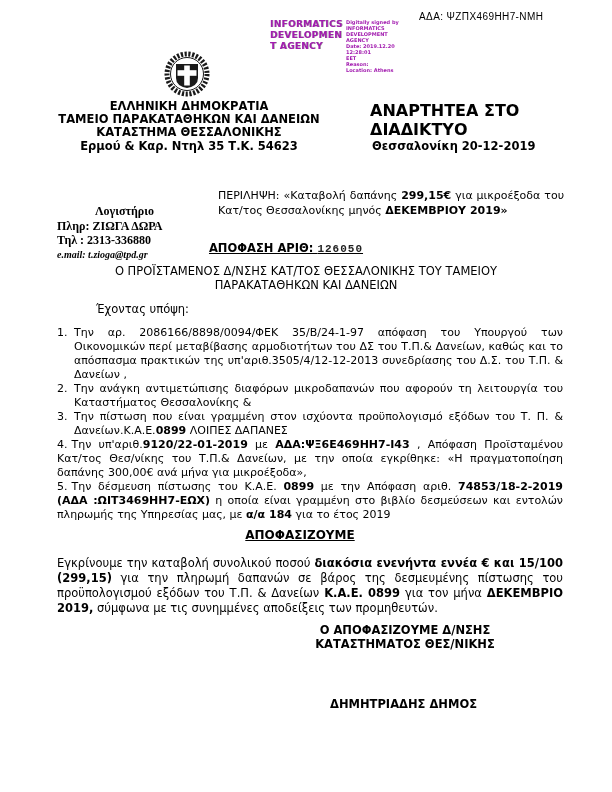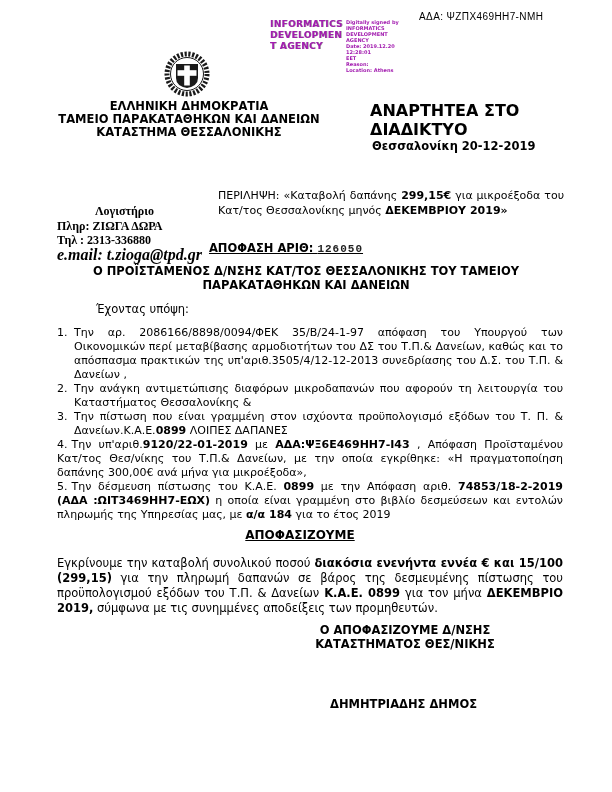--- a/index.html
+++ b/index.html
@@ -23,37 +23,37 @@
   .hdr-left{position:absolute;top:100px;left:28px;width:322px;text-align:center;
             font-weight:bold;font-size:11.5px;line-height:13.2px;}
   .hdr-left .addr{margin-top:.5px;}
   .publish-note{position:absolute;top:101px;left:352px;font-weight:bold;font-size:16px;margin-left:18px;}
   .place-date{position:absolute;top:139px;left:372px;font-weight:bold;font-size:11.5px;}
 
   
   .contact{position:absolute;top:176px;left:57px;width:150px;
            font-family:"Liberation Serif",serif;font-weight:bold;font-size:12px;line-height:14.5px;margin-top:28px;}
   .contact .dept{padding-left:38px;}
-  .contact .email{font-style:italic;font-size:16px;}
+  .contact .email{font-style:italic;font-size:10px;}
 
   
   .summary{position:absolute;top:177px;left:218px;width:346px;font-size:11px;
            line-height:15px;text-align:justify;}
   .b{font-weight:bold;}
 
   
   .decision-no{position:absolute;top:241px;left:0;width:572px;text-align:center;
                font-weight:bold;font-size:11.5px;}
   .decision-no .underline{text-decoration:underline;}
   .decision-no .stamp-num{font-family:"Liberation Mono",monospace;font-size:11px;
                           letter-spacing:1px;color:#222;}
 
   
   .authority{position:absolute;top:264px;left:71px;width:470px;text-align:center;
-             font-weight:bold;font-size:11.5px;line-height:14px;}
+             font-weight:normal;font-size:11.5px;line-height:14px;}
 
   .having{position:absolute;top:302px;left:57px;font-size:11.5px;margin-left:39px;}
 
   
   .considerations{position:absolute;top:326px;left:57px;width:506px;font-size:11px;
                   line-height:14px;}
   .c-row{display:flex;}
   .c-num{flex:none;width:17px;}
   .c-text{flex:1;text-align:justify;}
   .c-par{margin:0;text-align:justify;}
@@ -100,20 +100,21 @@
     <circle cx="24" cy="24" r="16.5" fill="none" stroke="#1a1a1a" stroke-width="1"></circle>
     <path d="M13 14 h22 v14 q0 8 -11 10 q-11 -2 -11 -10 Z" fill="#1a1a1a"></path>
     <rect x="21.2" y="15.5" width="5.6" height="20" fill="#ffffff"></rect>
     <rect x="14.5" y="20.2" width="19" height="5.6" fill="#ffffff"></rect>
   </svg>
 
   <div class="hdr-left">
     <div>ΕΛΛΗΝΙΚΗ ΔΗΜΟΚΡΑΤΙΑ</div>
     <div>ΤΑΜΕΙΟ ΠΑΡΑΚΑΤΑΘΗΚΩΝ ΚΑΙ ΔΑΝΕΙΩΝ</div>
     <div>ΚΑΤΑΣΤΗΜΑ ΘΕΣΣΑΛΟΝΙΚΗΣ</div>
+    <div class="addr">Ερμού &amp; Καρ. Ντηλ 35  Τ.Κ. 54623</div>
   </div>
 
   <div class="publish-note">ΑΝΑΡΤΗΤΕΑ ΣΤΟ ΔΙΑΔΙΚΤΥΟ</div>
   <div class="place-date">Θεσσαλονίκη 20-12-2019</div>
 
   <div class="contact">
     <div class="dept">Λογιστήριο</div>
     <div>Πληρ: ΖΙΩΓΑ ΔΩΡΑ</div>
     <div>Τηλ : 2313-336880</div>
     <div class="email">e.mail: t.zioga@tpd.gr</div>

